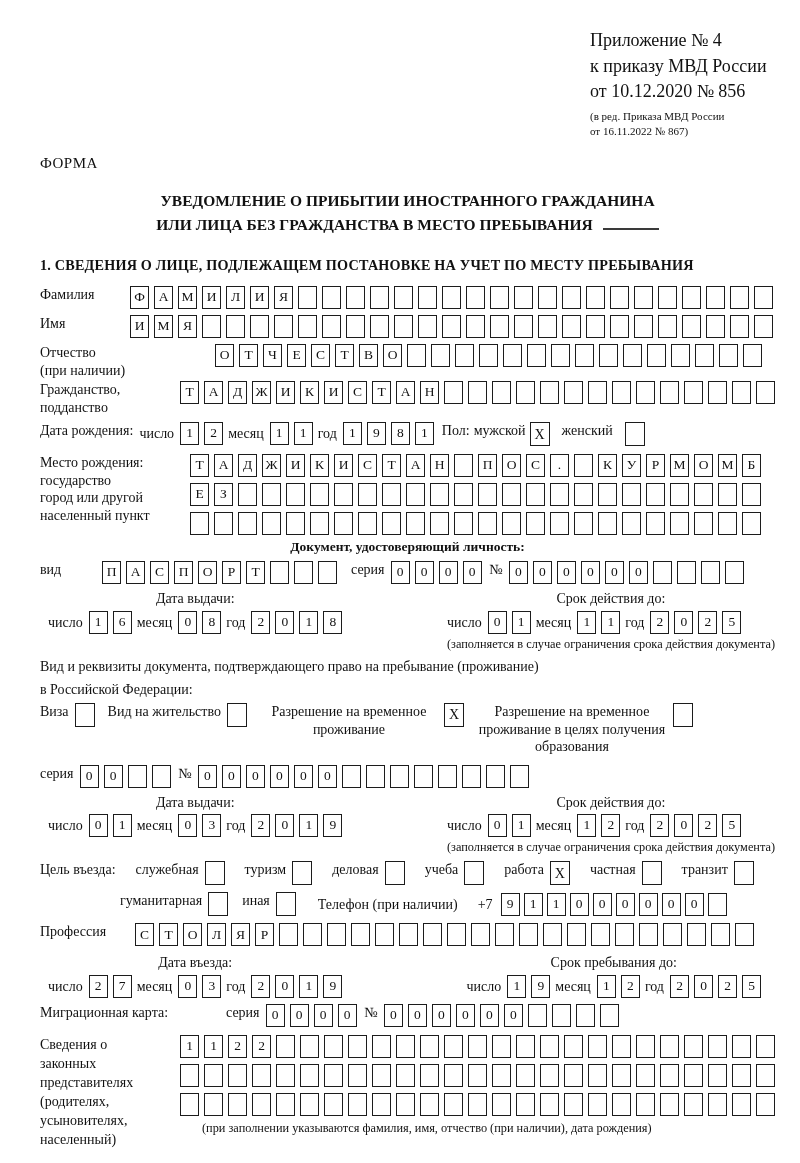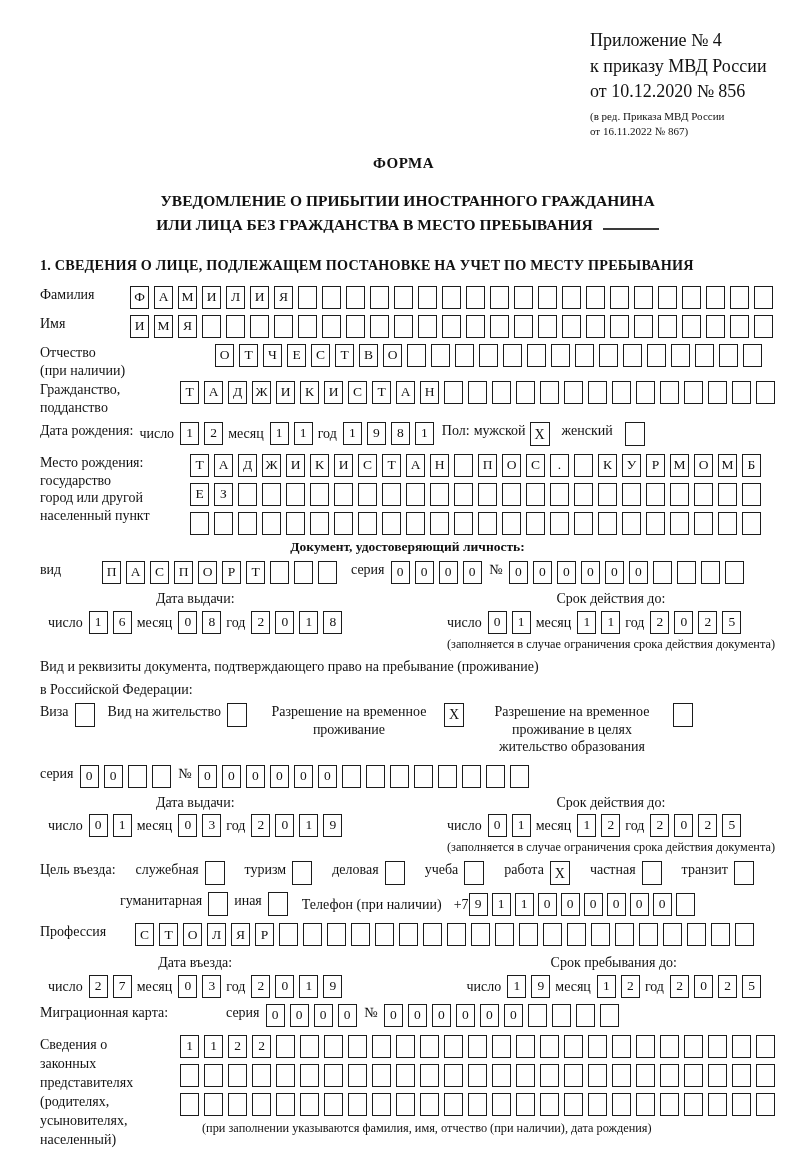--- a/index.html
+++ b/index.html
@@ -32,34 +32,34 @@
   .stack3 > div{margin-bottom:6px;} .stack3 > div:last-child{margin-bottom:0;}
   .dg{display:flex;align-items:center;gap:5px;}
   .dg .lbl{margin-right:1px;}
   .daterow{display:flex;justify-content:space-between;margin-bottom:6px;}
   .datecol{display:flex;flex-direction:column;}
   .datehead{text-align:center;margin-bottom:3px;}
   .smallnote{font-size:12.3px;margin-top:3px;white-space:nowrap;}
   
   .appendix{width:185px;margin-left:auto;font-size:18px;line-height:1.42;}
   .edition{width:185px;margin-left:auto;font-size:11px;line-height:1.42;margin-top:4px;}
-  .forma{text-align:center;font-weight:bold;font-size:15px;margin:14px 8px 0 0;letter-spacing:.5px;}
+  .forma{text-align:left;font-weight:normal;font-size:15px;margin:14px 8px 0 0;letter-spacing:.5px;}
   .title{text-align:center;font-weight:bold;font-size:15.5px;line-height:1.55;margin-top:16px;}
   .blankline{display:inline-block;width:56px;height:13px;border-bottom:2px solid #3a3a3a;margin-left:10px;}
   .secthead{font-weight:bold;font-size:14.2px;margin:20px 0 12px 0;letter-spacing:.2px;}
   .docheading{text-align:center;font-weight:bold;font-size:13.5px;margin:2px 0 5px 0;}
   .introline{margin-bottom:5px;}
   
   .opt{display:flex;align-items:flex-start;gap:6px;flex:none;}
   .optlabel{display:inline-block;}
   .optcenter{text-align:center;}
   .w178{width:178px;} .w190{width:190px;}
   .optionsrow{display:flex;align-items:flex-start;gap:13px;margin:2px 0 9px 0;}
   .purposerow{display:flex;align-items:flex-start;gap:20px;margin-bottom:7px;flex-wrap:nowrap;}
-  .purposerow2{display:flex;align-items:center;margin:0 0 7px 80px;}
+  .purposerow2{display:flex;align-items:center;gap:8px;margin:0 0 7px 80px;}
   
   .repslabel div{line-height:1.36;}
   .repsnote{font-size:12.3px;margin-top:5px;padding-left:22px;white-space:nowrap;}
   .gap8{width:8px;flex:none;} .gap14{width:14px;flex:none;} .gap26{width:26px;flex:none;}
   .mr6{margin-right:6px;} .ml4{margin-left:4px;}
 </style>
 </head>
 <body>
 
 <div class="appendix">
@@ -429,21 +429,21 @@
   </span>
   <span class="opt">
     <span class="optlabel">Вид на жительство</span>
     <span class="checkbox"></span>
   </span>
   <span class="opt">
     <span class="optlabel optcenter w178">Разрешение на временное проживание</span>
     <span class="checkbox">X</span>
   </span>
   <span class="opt">
-    <span class="optlabel optcenter w190">Разрешение на временное проживание в целях жительство образования</span>
+    <span class="optlabel optcenter w190">Разрешение на временное проживание в целях получения образования</span>
     <span class="checkbox"></span>
   </span>
 </div>
 
 <div class="frow">
   <span class="mr6">серия</span>
   <span class="cells">
       <span class="cell">0</span>
       <span class="cell">0</span>
       <span class="cell"></span>

